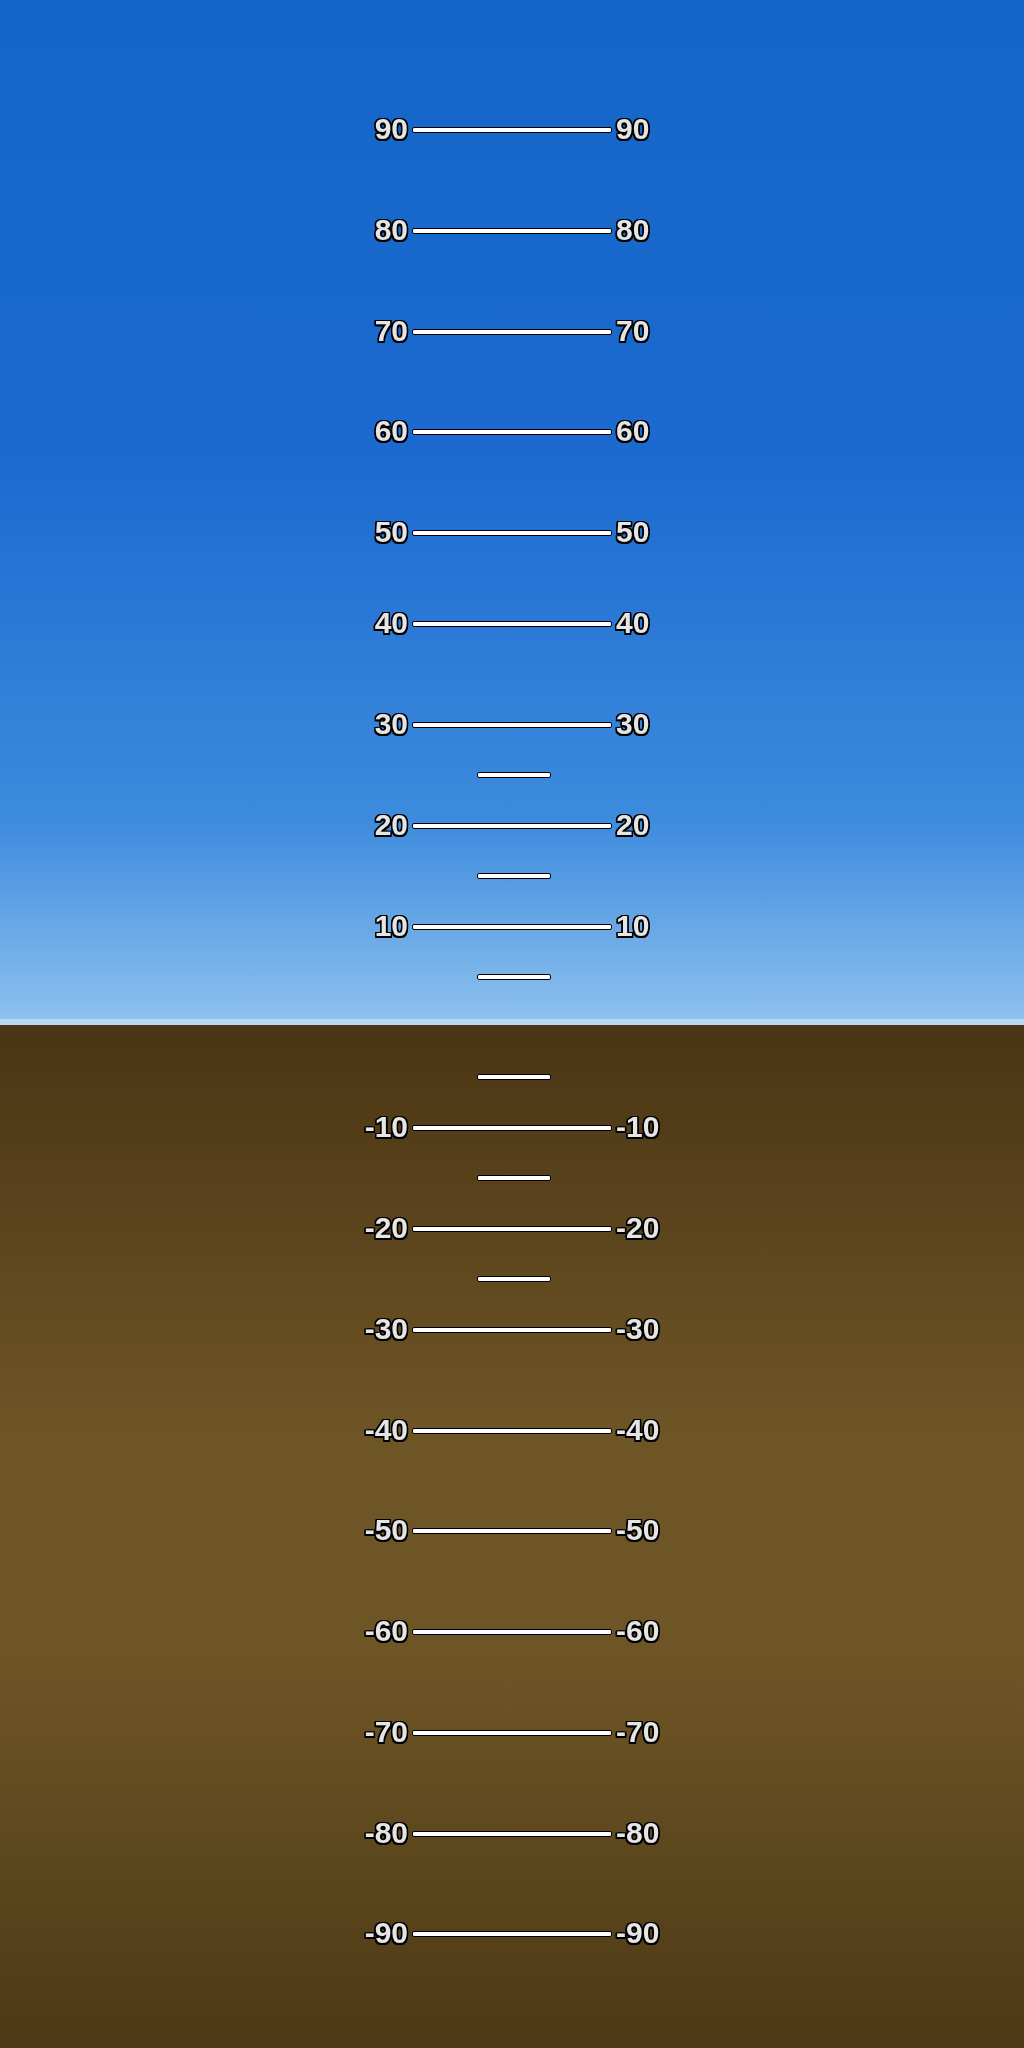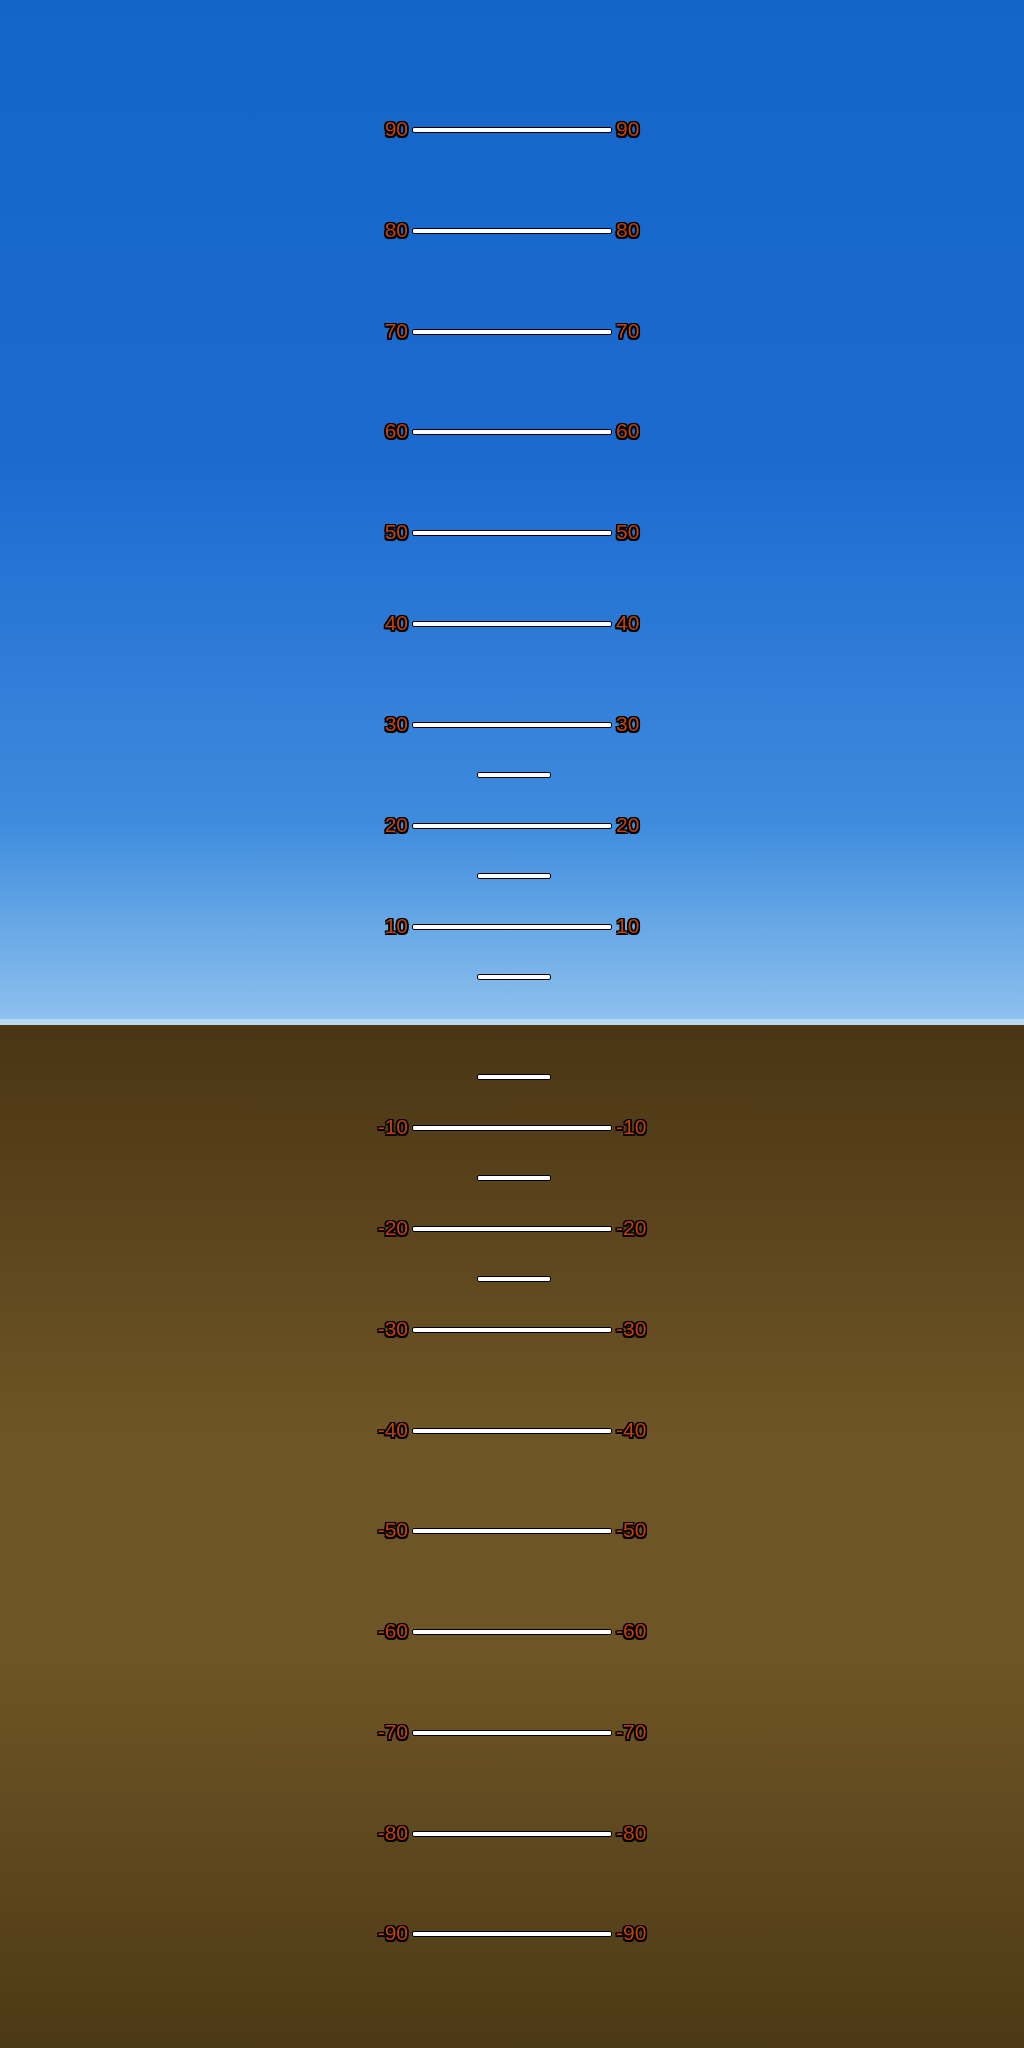--- a/index.html
+++ b/index.html
@@ -67,24 +67,24 @@
     left: 412px;
     width: 200px;
   }
   .bar.minor {
     left: 477px;
     width: 74px;
   }
   .lbl {
     position: absolute;
     top: -14px;
-    font-size: 21px;
+    font-size: 30px;
     line-height: 26px;
-    color: #c2410c;
-    font-weight: 400;
+    color: #e5e5e5;
+    font-weight: 700;
     letter-spacing: 0px;
     text-shadow:
       -1.5px -1.5px 0 #000, 1.5px -1.5px 0 #000,
       -1.5px  1.5px 0 #000, 1.5px  1.5px 0 #000,
        0px -1.5px 0 #000,  0px  1.5px 0 #000,
       -1.5px  0px 0 #000,  1.5px  0px 0 #000;
     white-space: nowrap;
   }
   .lbl.left  { right: 616px; text-align: right; }
   .lbl.right { left: 616px;  text-align: left;  }

